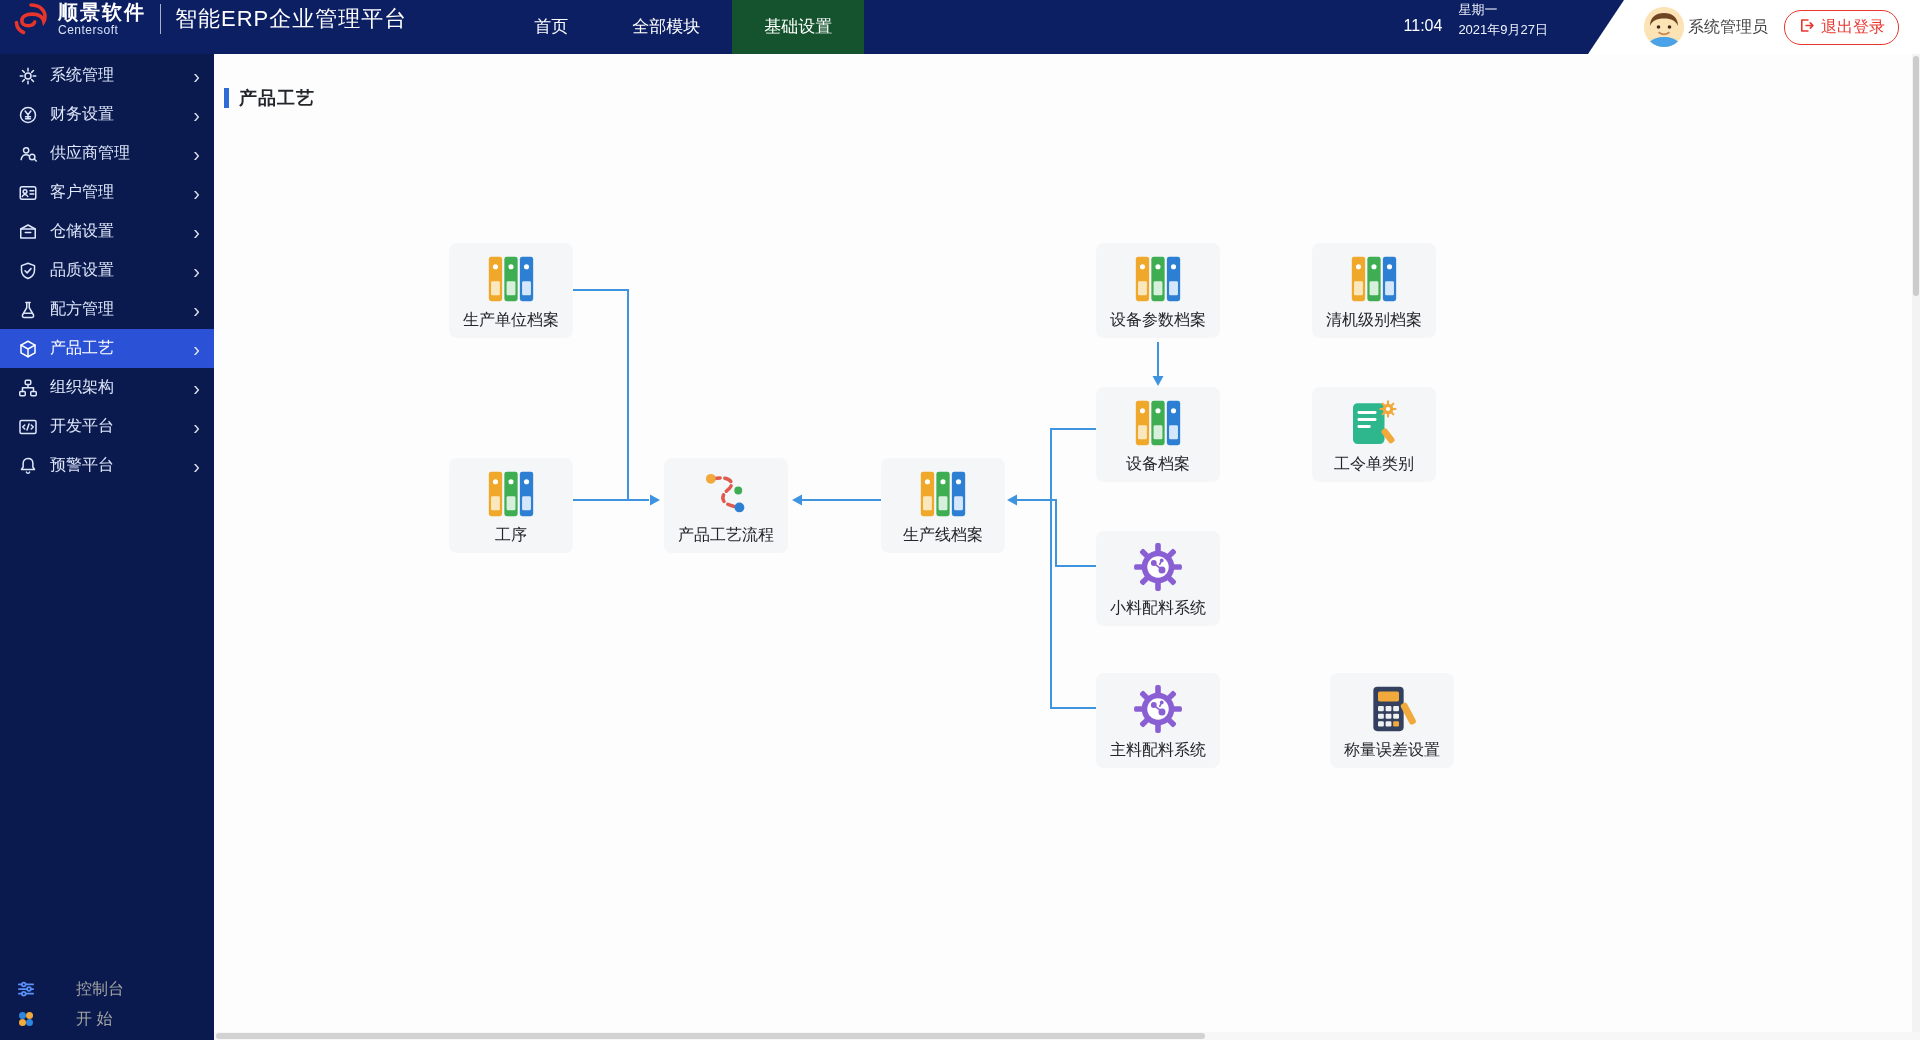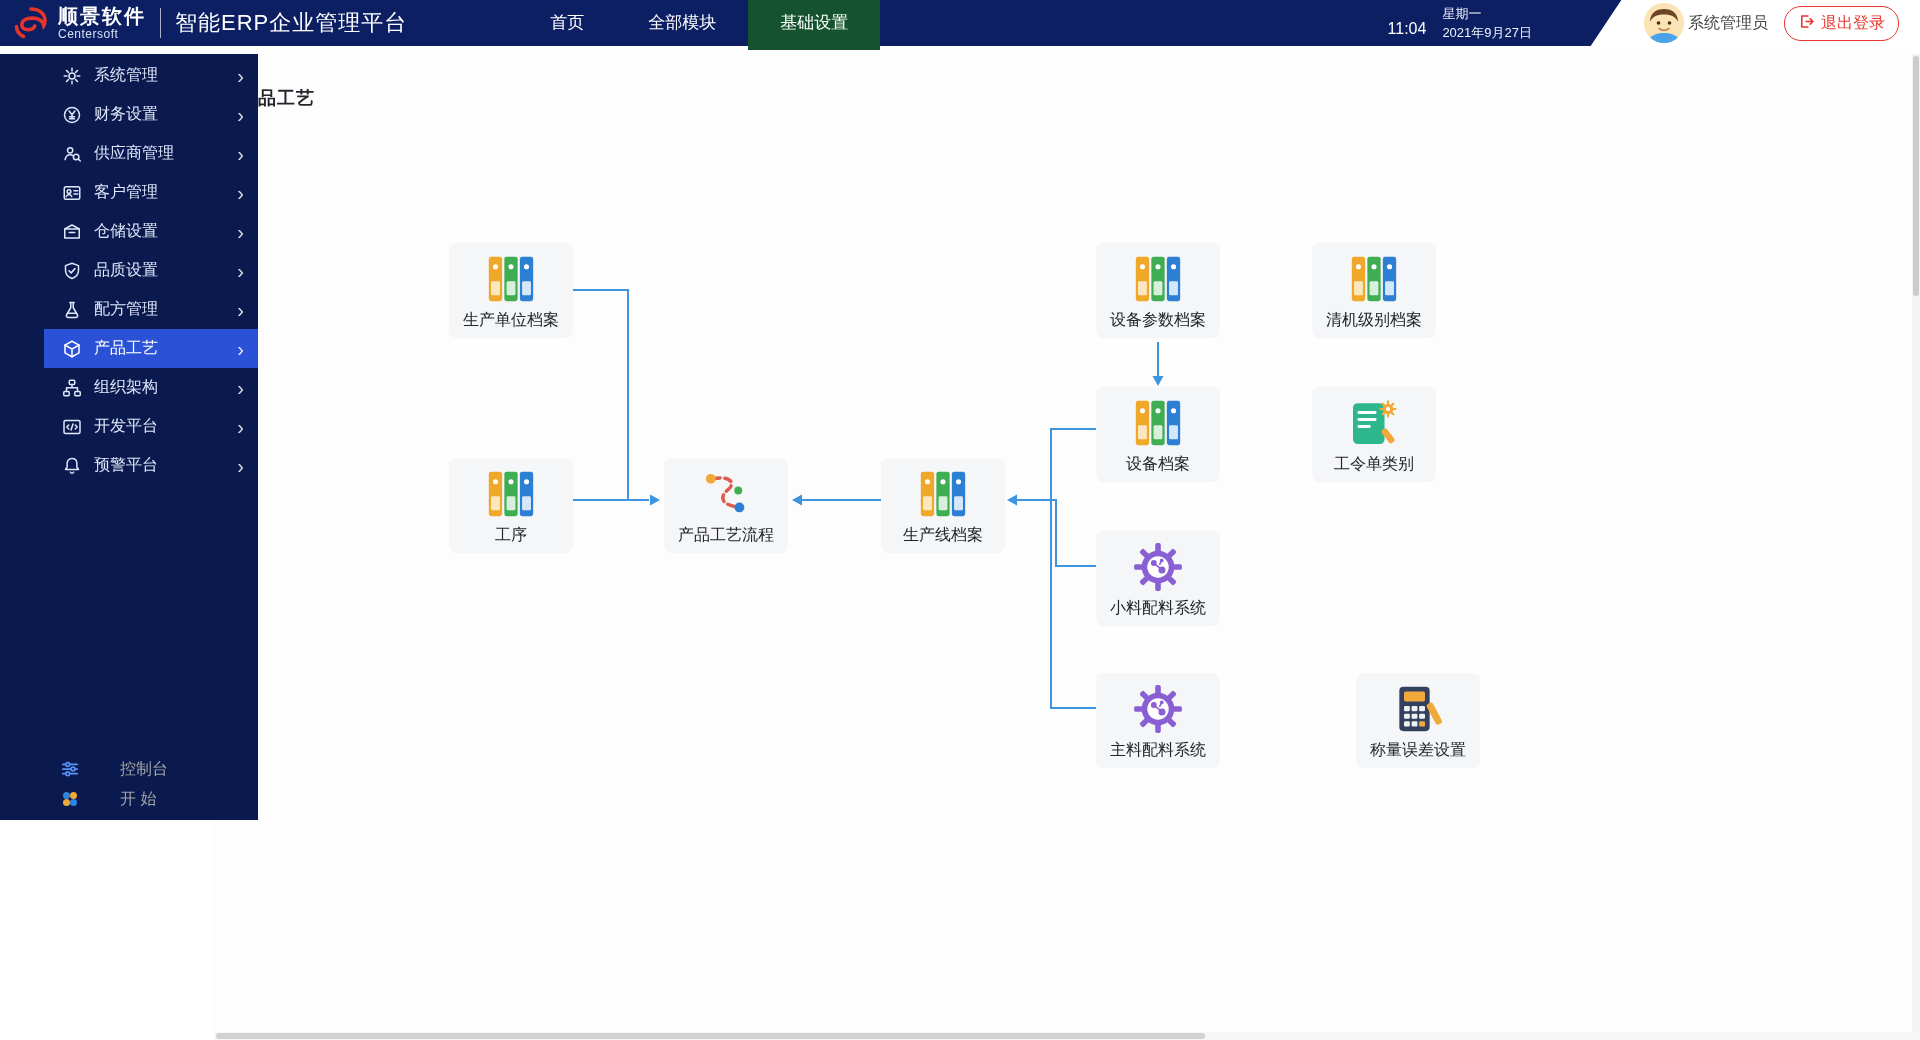--- a/index.html
+++ b/index.html
@@ -1,22 +1,22 @@
 <!DOCTYPE html>
 <html><head>
 <meta charset="utf-8">
 <style>
   html,body{margin:0;padding:0;}
   body{width:1920px;height:1040px;overflow:hidden;background:#fff;
        font-family:"Liberation Sans","DejaVu Sans",sans-serif;}
   .app{position:relative;width:1920px;height:1040px;}
 
   
-  .header{position:absolute;top:0;left:0;width:1920px;height:46px;background:#0c1f63;
-          display:flex;align-items:center;color:#fff;z-index:5;gap:16px;}
+  .header{position:absolute;top:0;left:0;width:1920px;height:54px;background:#0c1f63;
+          display:flex;align-items:flex-start;color:#fff;z-index:5;}
   .logo-area{display:flex;align-items:center;padding-left:12px;}
   .logo-mark{display:flex;margin-right:8px;}
   .brand-text{display:flex;flex-direction:column;line-height:1.15;}
   .brand-name{font-size:20px;font-weight:bold;letter-spacing:2px;}
   .brand-sub{font-size:12px;color:#d8e0f5;letter-spacing:.5px;}
   .logo-divider{width:1px;height:30px;background:rgba(255,255,255,.65);margin:0 14px;align-self:center;}
   .app-title{font-size:22px;letter-spacing:1px;align-self:center;font-weight:500;white-space:nowrap;}
   .top-nav{display:flex;margin-left:95px;}
   .nav-item{padding:0 32px;line-height:54px;font-size:17px;cursor:pointer;white-space:nowrap;}
   .nav-item.active{background:#14532d;}
@@ -27,22 +27,22 @@
   .header-white{width:332px;height:54px;background:#fff;
       clip-path:polygon(36px 0,100% 0,100% 100%,0 100%);
       display:flex;align-items:center;padding-left:56px;color:#333;box-sizing:border-box;}
   .avatar{width:40px;height:40px;border-radius:50%;overflow:hidden;flex:none;background:#fbe3b5;}
   .user-name{font-size:16px;margin-left:4px;color:#444;white-space:nowrap;}
   .logout-btn{margin-left:16px;display:flex;align-items:center;gap:6px;border:1px solid #e8372f;
       color:#e8372f;background:#fff;border-radius:17px;padding:6px 13px;font-size:16px;cursor:pointer;
       font-family:inherit;white-space:nowrap;}
 
   
-  .sidebar{position:absolute;top:54px;left:0;width:214px;height:766px;background:#0a1a4e;
-      display:flex;flex-direction:column;z-index:4;padding-left:44px;}
+  .sidebar{position:absolute;top:54px;left:0;width:214px;height:986px;background:#0a1a4e;
+      display:flex;flex-direction:column;z-index:4;}
   #sidebar-items{padding-top:2px;}
   .side-item{height:39px;display:flex;align-items:center;padding:0 14px 0 18px;gap:12px;
       color:#dfe7fb;font-size:16px;cursor:pointer;}
   .side-item.active{background:#2b52d6;color:#fff;}
   .s-icon{width:20px;height:20px;display:flex;flex:none;}
   .s-icon svg{width:20px;height:20px;}
   .s-label{flex:1;white-space:nowrap;}
   .chev{color:rgba(255,255,255,.85);font-size:20px;line-height:1;}
   .sidebar-footer{margin-top:auto;padding-bottom:6px;}
   .footer-item{height:30px;display:flex;align-items:center;gap:40px;padding-left:16px;
@@ -450,21 +450,21 @@
               </g>
               <circle cx="24" cy="24" r="9.2" fill="#fff"></circle>
               <path d="M21.8 22l4.6 3.4M26.6 19.6l-1.4 2.6" stroke="#8a5fd3" stroke-width="1.4" fill="none"></path>
               <circle cx="20.4" cy="20.6" r="2.5" fill="#8a5fd3"></circle>
               <circle cx="27.4" cy="26.6" r="3" fill="#8a5fd3"></circle>
               <circle cx="27.2" cy="18.4" r="1.6" fill="#8a5fd3"></circle>
             </svg>
           </span>
           <span class="n-label">主料配料系统</span>
         </div>
-        <div class="node" style="left: 1142px; top: 619px;">
+        <div class="node" style="left: 1116px; top: 619px;">
           <span class="n-icon">
             <svg viewBox="0 0 48 48">
               <rect x="8" y="5" width="26" height="38" rx="3.5" fill="#33415e"></rect>
               <rect x="12" y="9" width="18" height="8.5" rx="1.5" fill="#f2a93b"></rect>
               <g fill="#fff" opacity="0.92">
                 <rect x="12" y="21.5" width="5" height="4.4" rx="1"></rect>
                 <rect x="18.5" y="21.5" width="5" height="4.4" rx="1"></rect>
                 <rect x="25" y="21.5" width="5" height="4.4" rx="1"></rect>
                 <rect x="12" y="28" width="5" height="4.4" rx="1"></rect>
                 <rect x="18.5" y="28" width="5" height="4.4" rx="1"></rect>

